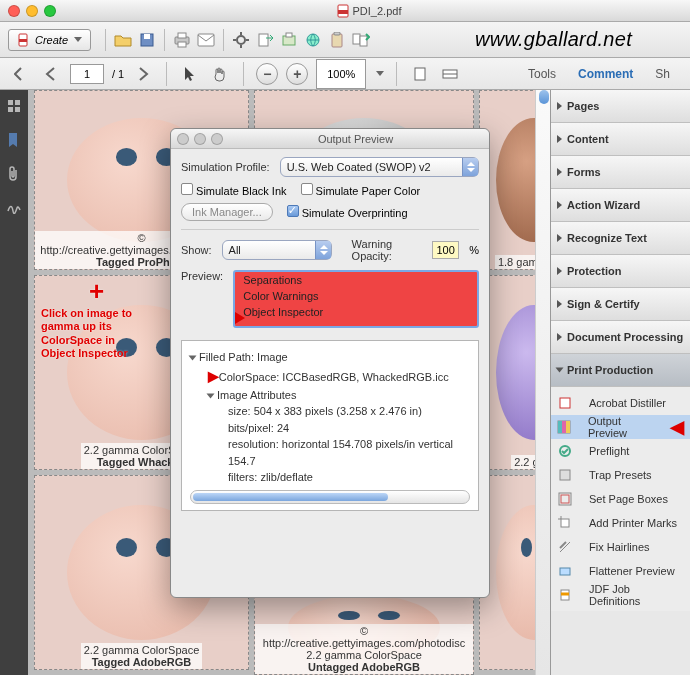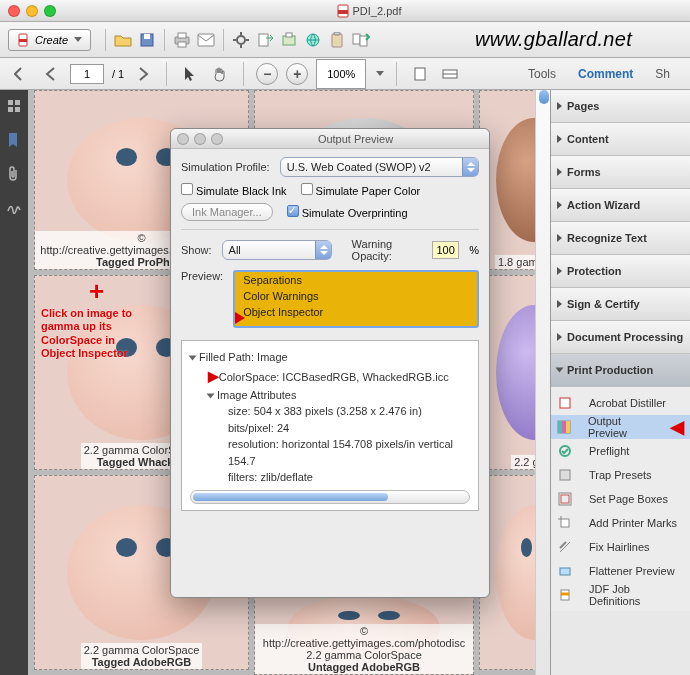--- a/index.html
+++ b/index.html
@@ -90,21 +90,21 @@
 .op-label { color:#333; }
 .op-select { flex:1; height:20px; background:linear-gradient(#fff,#eaeaea); border:1px solid #9aa6c0; border-radius:6px; display:flex; align-items:center; padding:0 24px 0 6px; position:relative; color:#222; }
 .op-select .end { position:absolute; right:0; top:0; bottom:0; width:16px; background:linear-gradient(#b8cdef,#7ea3db); border-left:1px solid #7793c5; border-radius:0 3px 3px 0; }
 .op-select .end::after{ content:""; position:absolute; left:4px; top:4px; width:0;height:0;border-left:4px solid transparent;border-right:4px solid transparent;border-bottom:4px solid #fff;}
 .op-select .end::before{ content:""; position:absolute; left:4px; bottom:4px; width:0;height:0;border-left:4px solid transparent;border-right:4px solid transparent;border-top:4px solid #fff;}
 .op-check { width:12px; height:12px; border:1px solid #888; border-radius:2px; background:#fff; display:inline-block; position:relative; }
 .op-check.checked { background:linear-gradient(#a9c9f3,#6a9ad8); border-color:#4d79b7; }
 .op-check.checked::after { content:"✓"; position:absolute; left:0; top:-2px; font-size:11px; color:#fff; }
 .op-btn { padding:2px 10px; border:1px solid #aaa; border-radius:10px; background:linear-gradient(#fff,#eaeaea); color:#888; }
 .op-warn { width:32px; height:18px; border:1px solid #aaa; background:#fef9c3; display:flex; align-items:center; justify-content:center; }
-.op-listbox { margin-top:2px; height:58px; border:2px solid #7aa8e6; border-radius:3px; background:#eab308; overflow:hidden; position:relative; }
+.op-listbox { margin-top:2px; height:58px; border:2px solid #7aa8e6; border-radius:3px; background:#ef4444; overflow:hidden; position:relative; }
 .op-listbox .opt { padding:2px 8px; color:#222; }
 .red-tri { position:absolute; left:0; top:40px; width:0;height:0;border-top:6px solid transparent;border-bottom:6px solid transparent;border-left:10px solid #d00; }
 
 .op-details { margin-top:6px; flex:1; height:280px; border:1px solid #b5b5b5; background:#fff; overflow:auto; padding:8px; line-height:1.5; color:#333; position:relative; }
 .op-details .tri { display:inline-block; width:0;height:0;border-top:4px solid transparent;border-bottom:4px solid transparent;border-left:5px solid #666; transform:rotate(90deg); margin-right:4px; vertical-align:middle;}
 .op-details .cs-arrow { color:#d00; font-size:14px; font-weight:bold; }
 .op-details .indent1 { padding-left:18px; }
 .op-details .indent2 { padding-left:38px; }
 .op-hscroll { position:absolute; left:8px; right:8px; bottom:6px; height:14px; background:linear-gradient(#fff,#e5e5e5); border:1px solid #bbb; border-radius:8px; }
 .op-hscroll::before { content:""; position:absolute; left:2px; top:2px; height:8px; width:70%; background:linear-gradient(#bcd6f7,#7ba6dd); border-radius:6px; }

